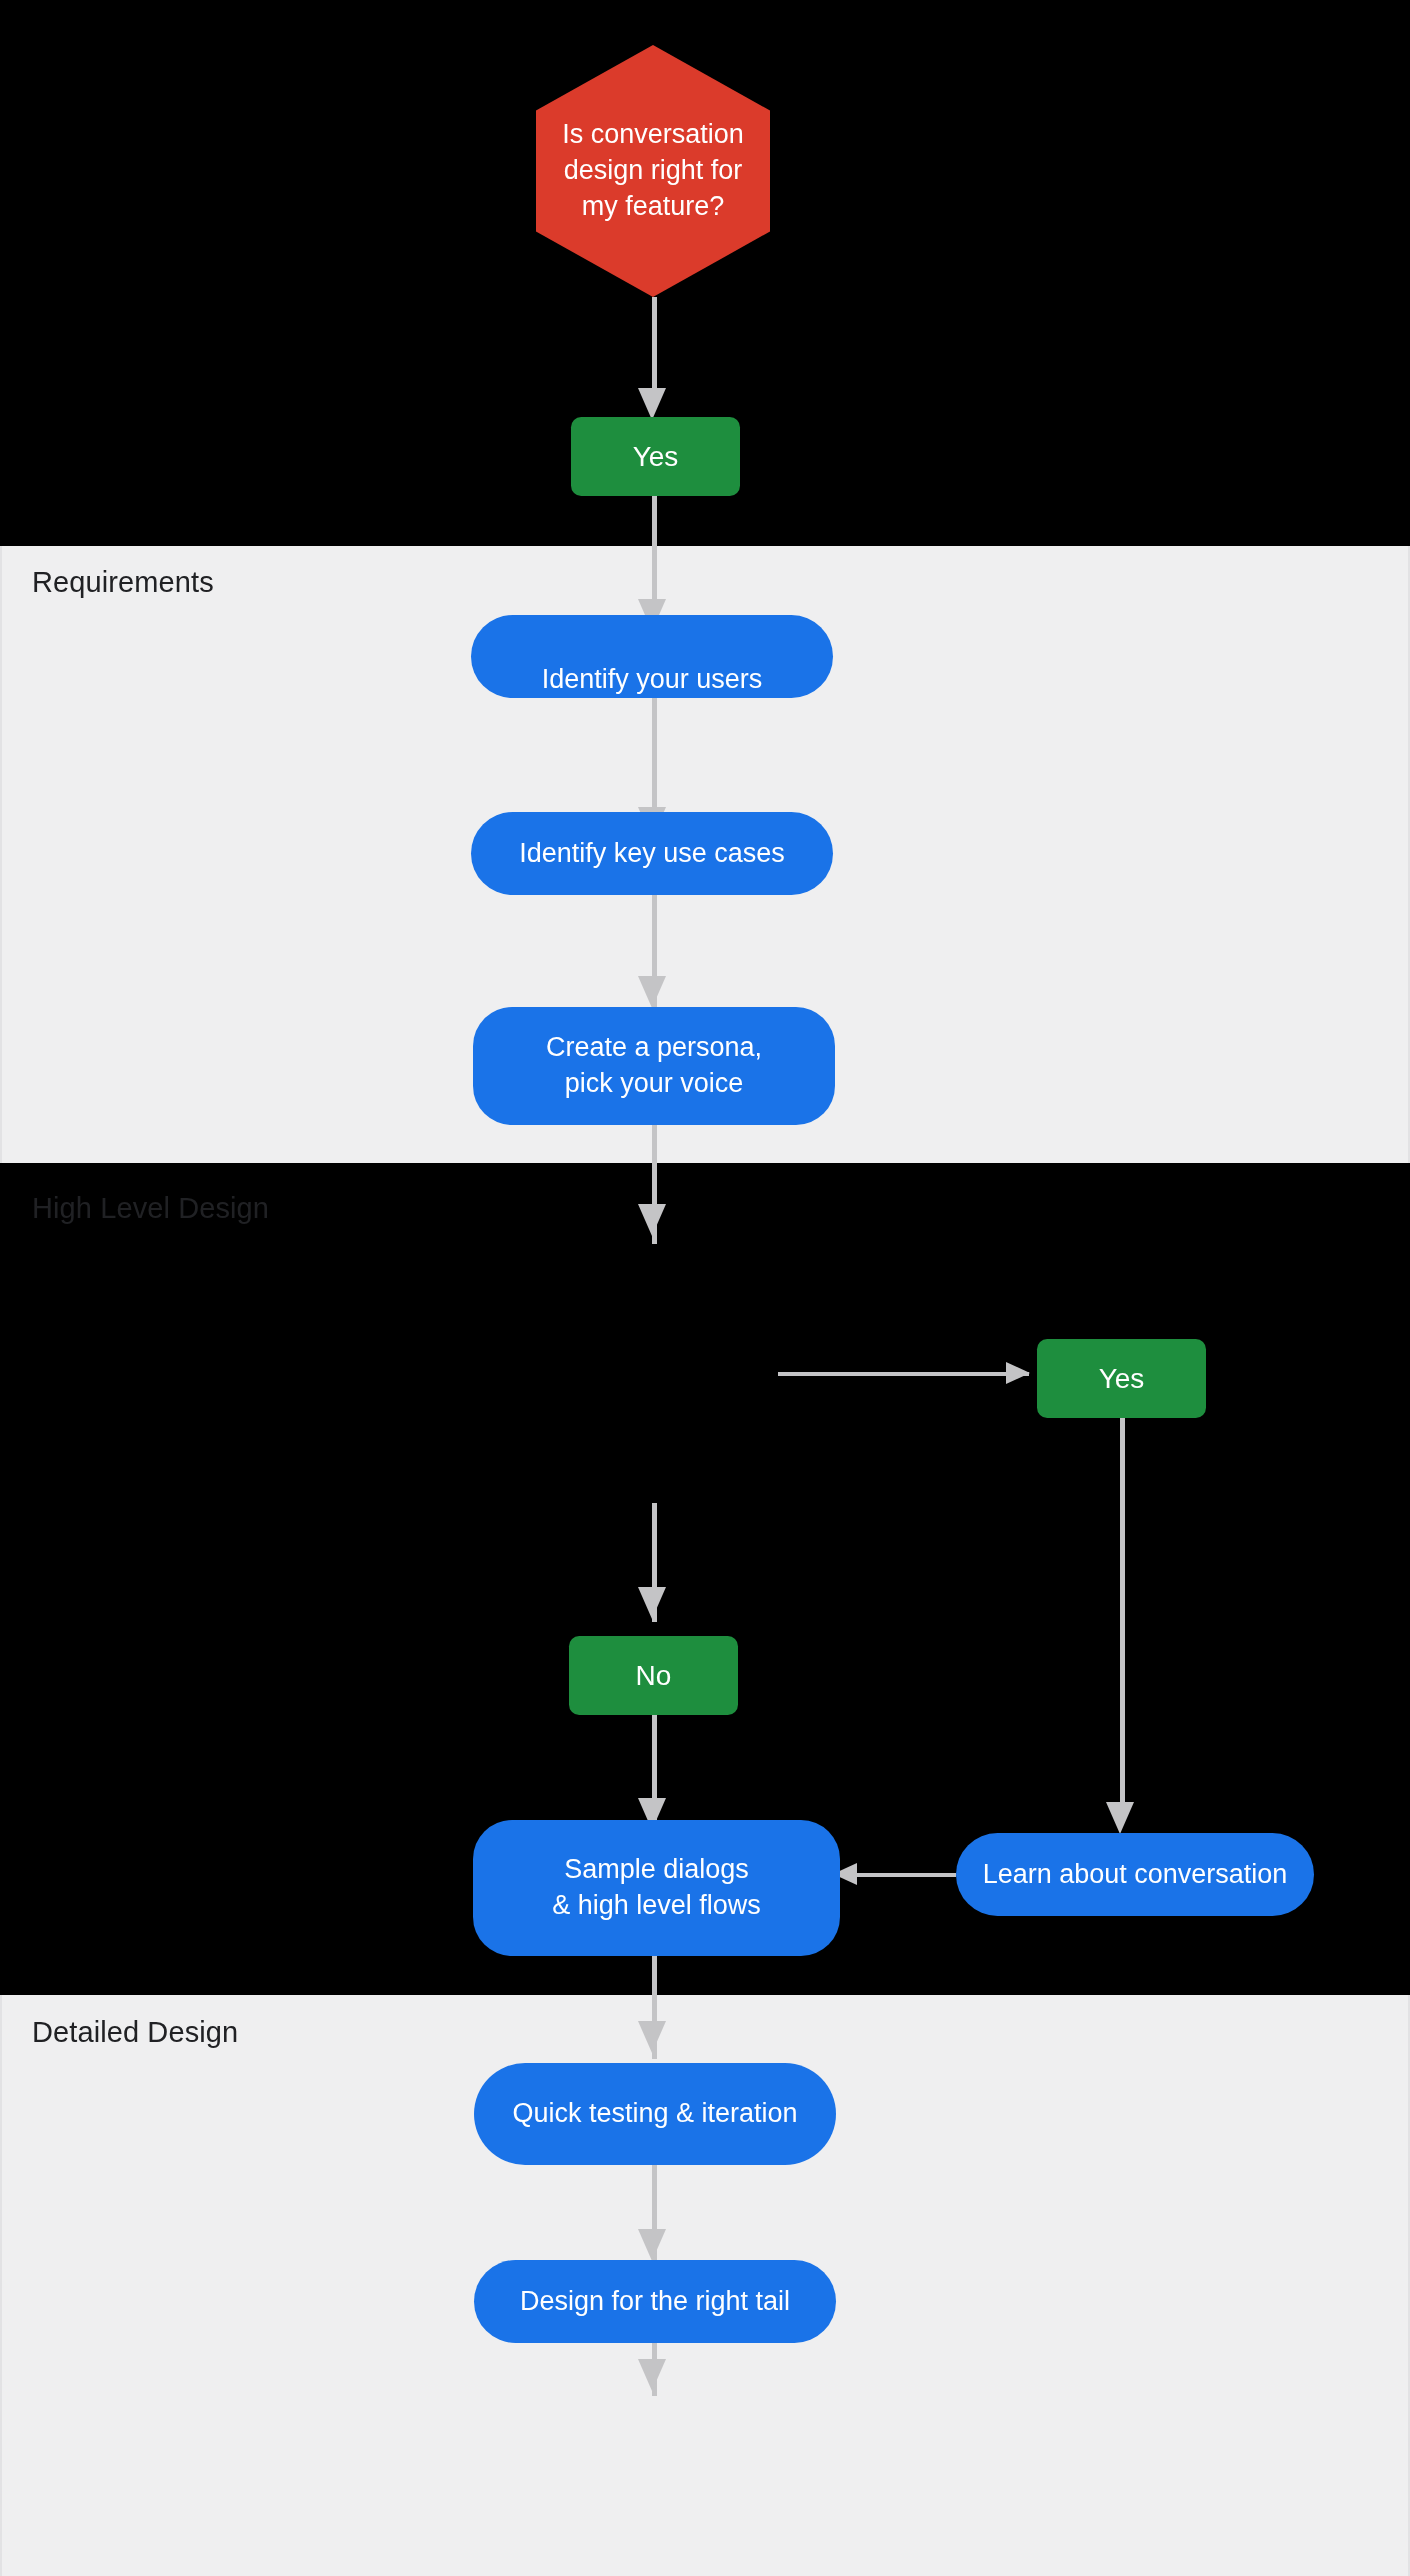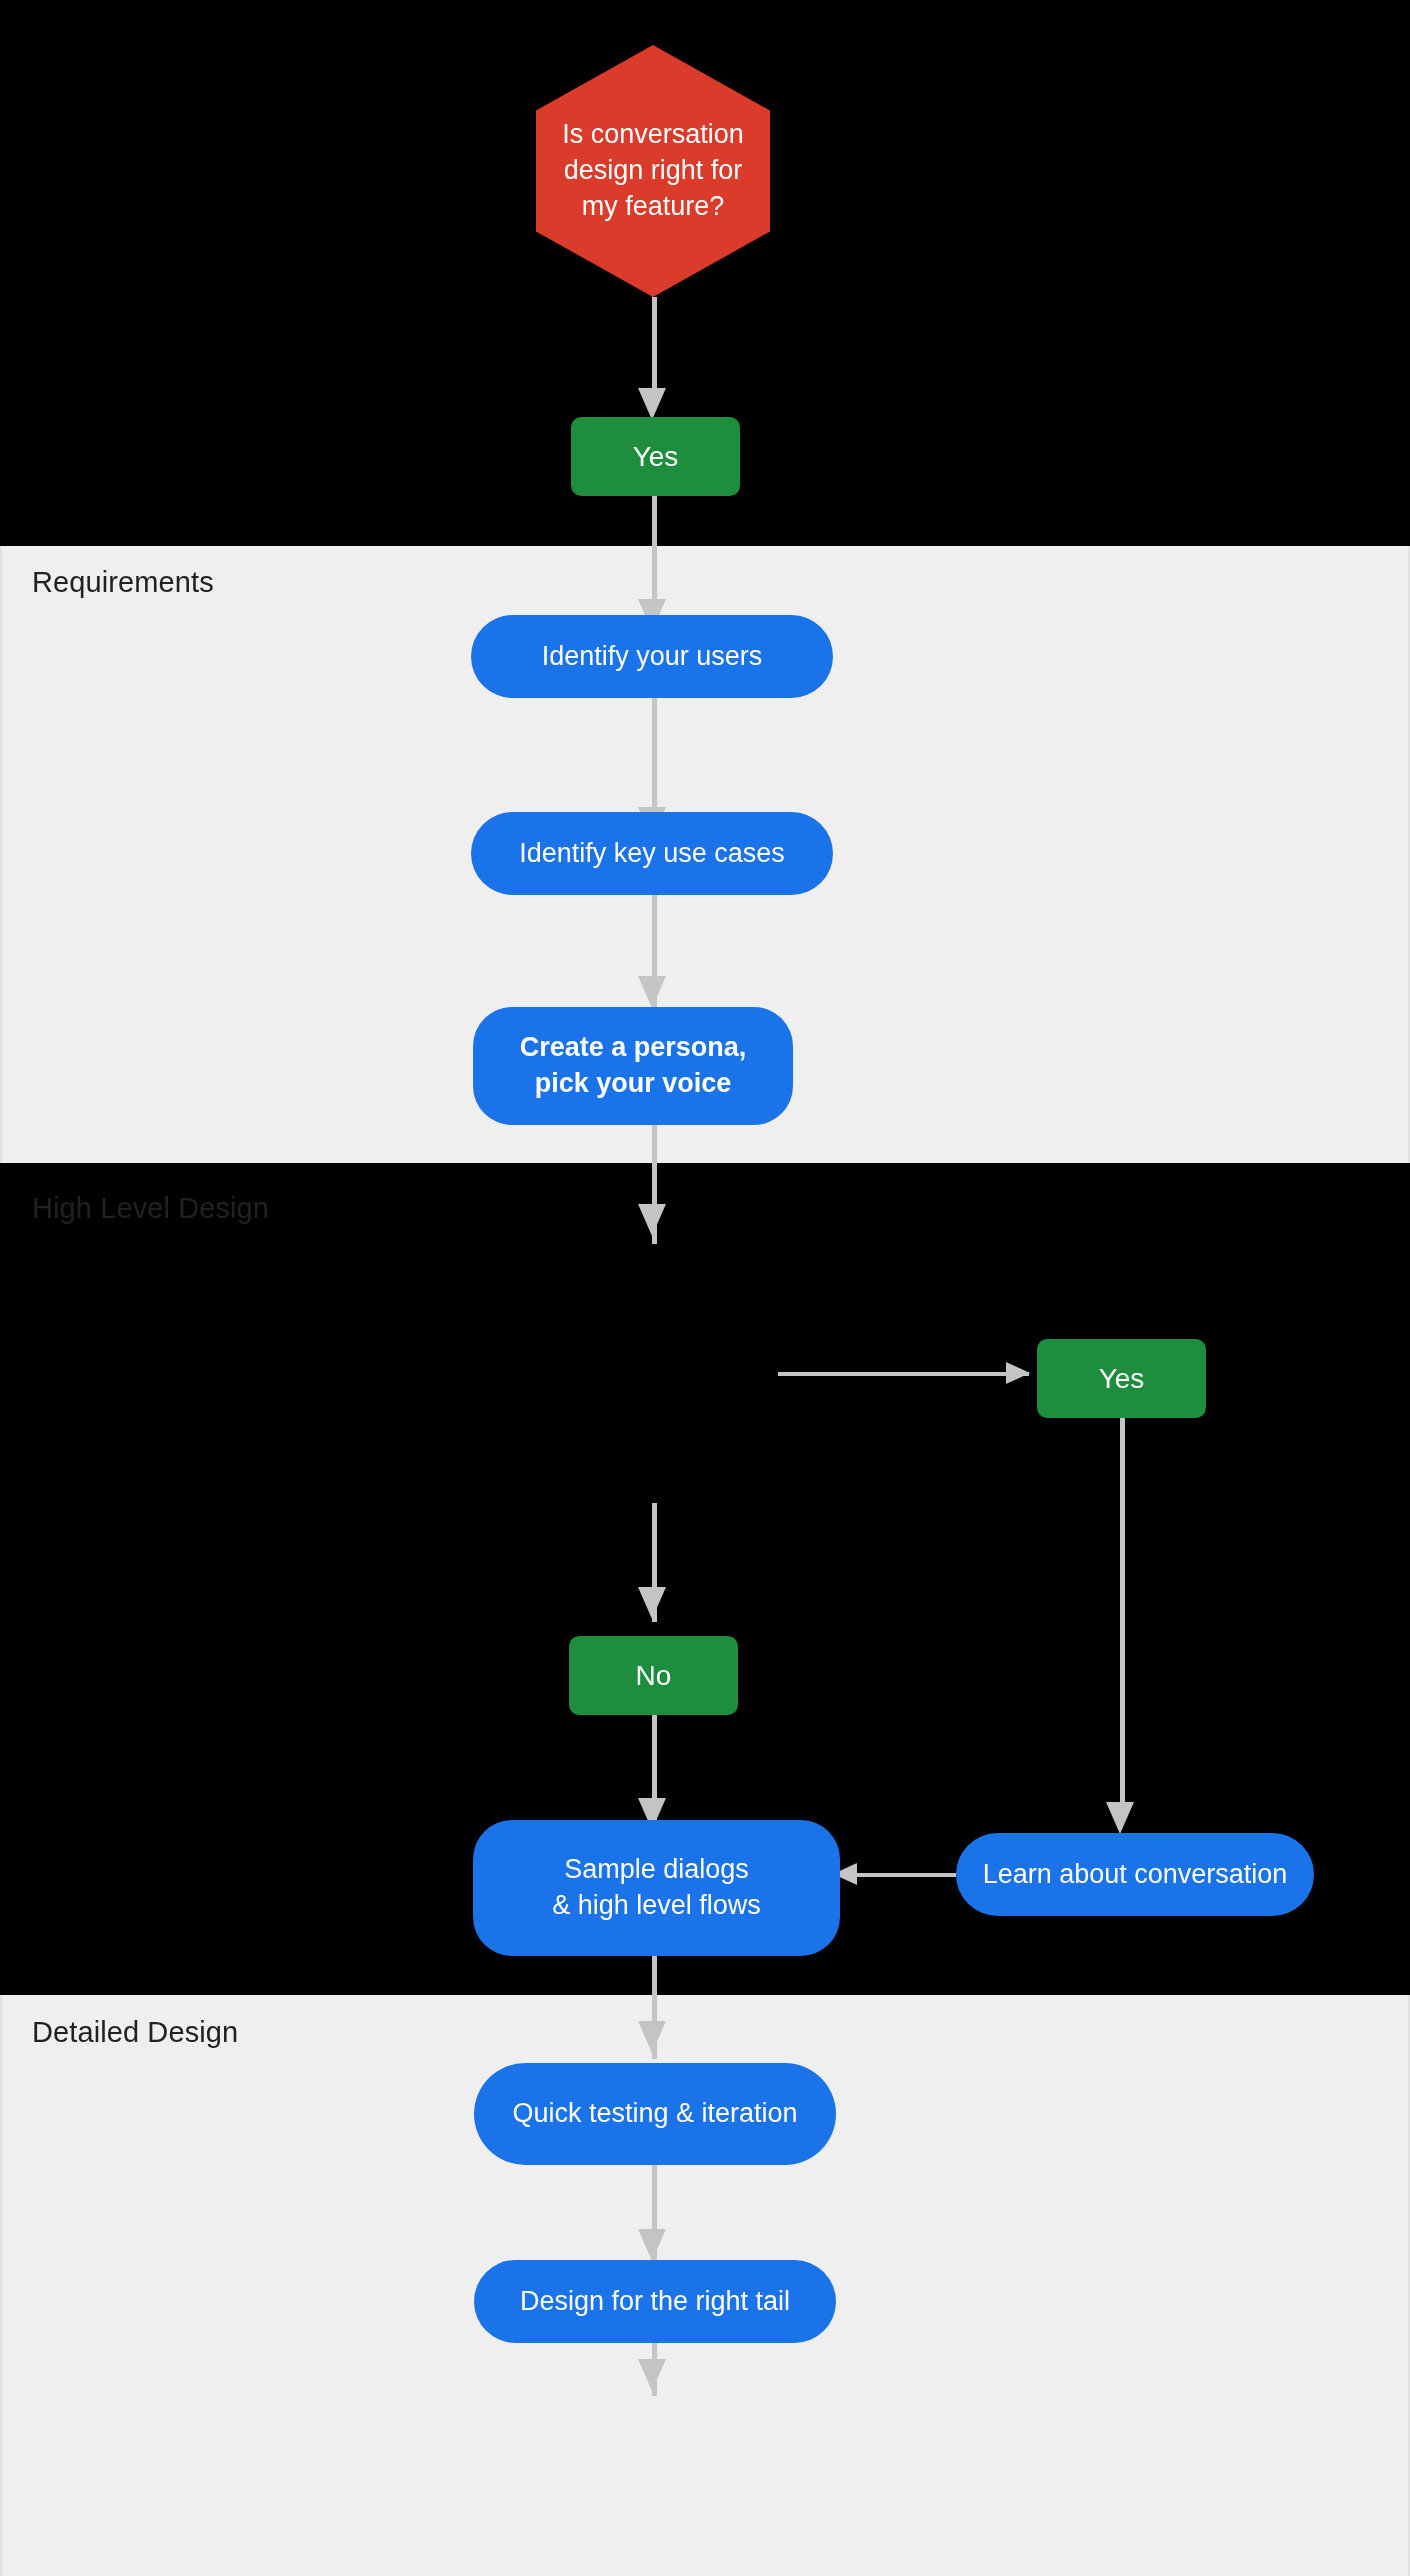--- a/index.html
+++ b/index.html
@@ -149,29 +149,29 @@
       <span>Is conversation</span>
       <span>design right for</span>
       <span>my feature?</span>
     </span>
   </div>
 
   <div class="node greenbox" style="left:571px; top:417px; width:169px; height:79px;">
     <span>Yes</span>
   </div>
 
-  <div class="node bluepill" style="left:471px; top:615px; width:362px; height:83px;">
+  <div class="node bluepill" style="left:471px; top:615px; width:362px; height:83px;align-items:flex-end;">
     <span>Identify your users</span>
   </div>
 
   <div class="node bluepill" style="left:471px; top:812px; width:362px; height:83px;align-items:center;">
     <span>Identify key use cases</span>
   </div>
 
-  <div class="node bluepill two-line" style="left:473px; top:1007px; width:320px; height:118px;font-weight:bold;">
+  <div class="node bluepill two-line" style="left:473px; top:1007px; width:362px; height:118px;">
     <span>
       <span>Create a persona,</span>
       <span>pick your voice</span>
     </span>
   </div>
 
 
   <div class="node greenbox" style="left:1037px; top:1339px; width:169px; height:79px;">
     <span>Yes</span>
   </div>

